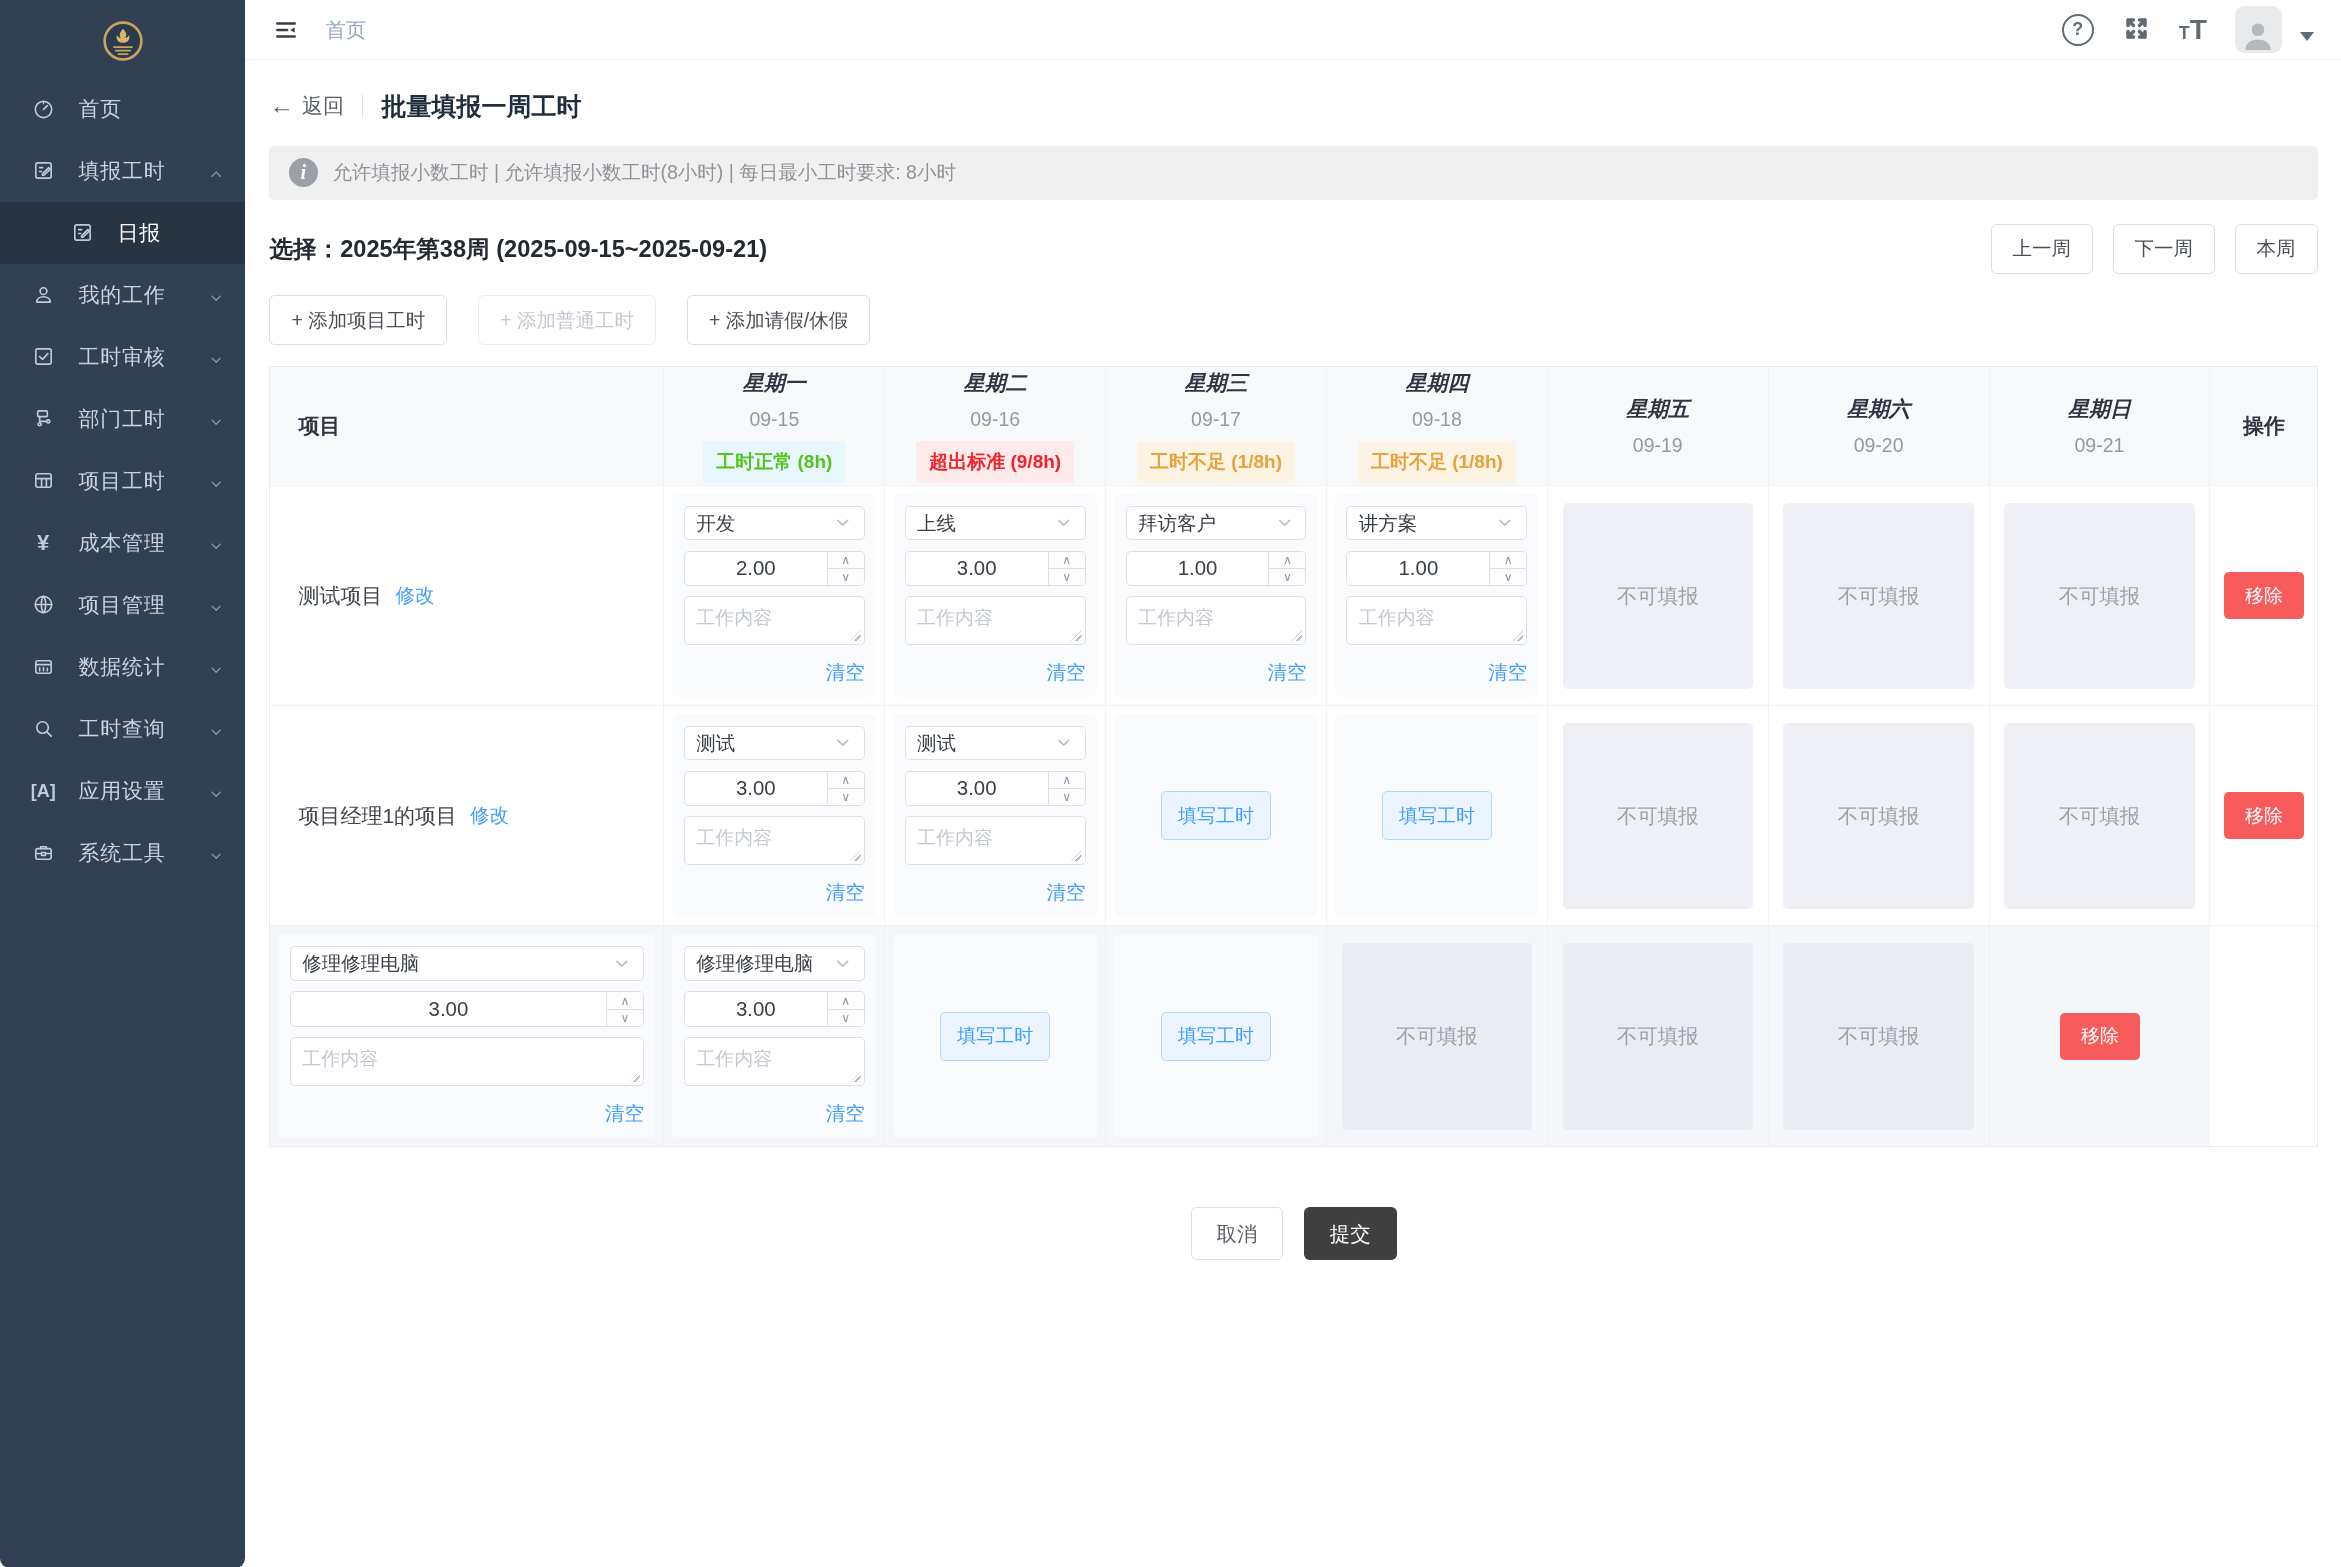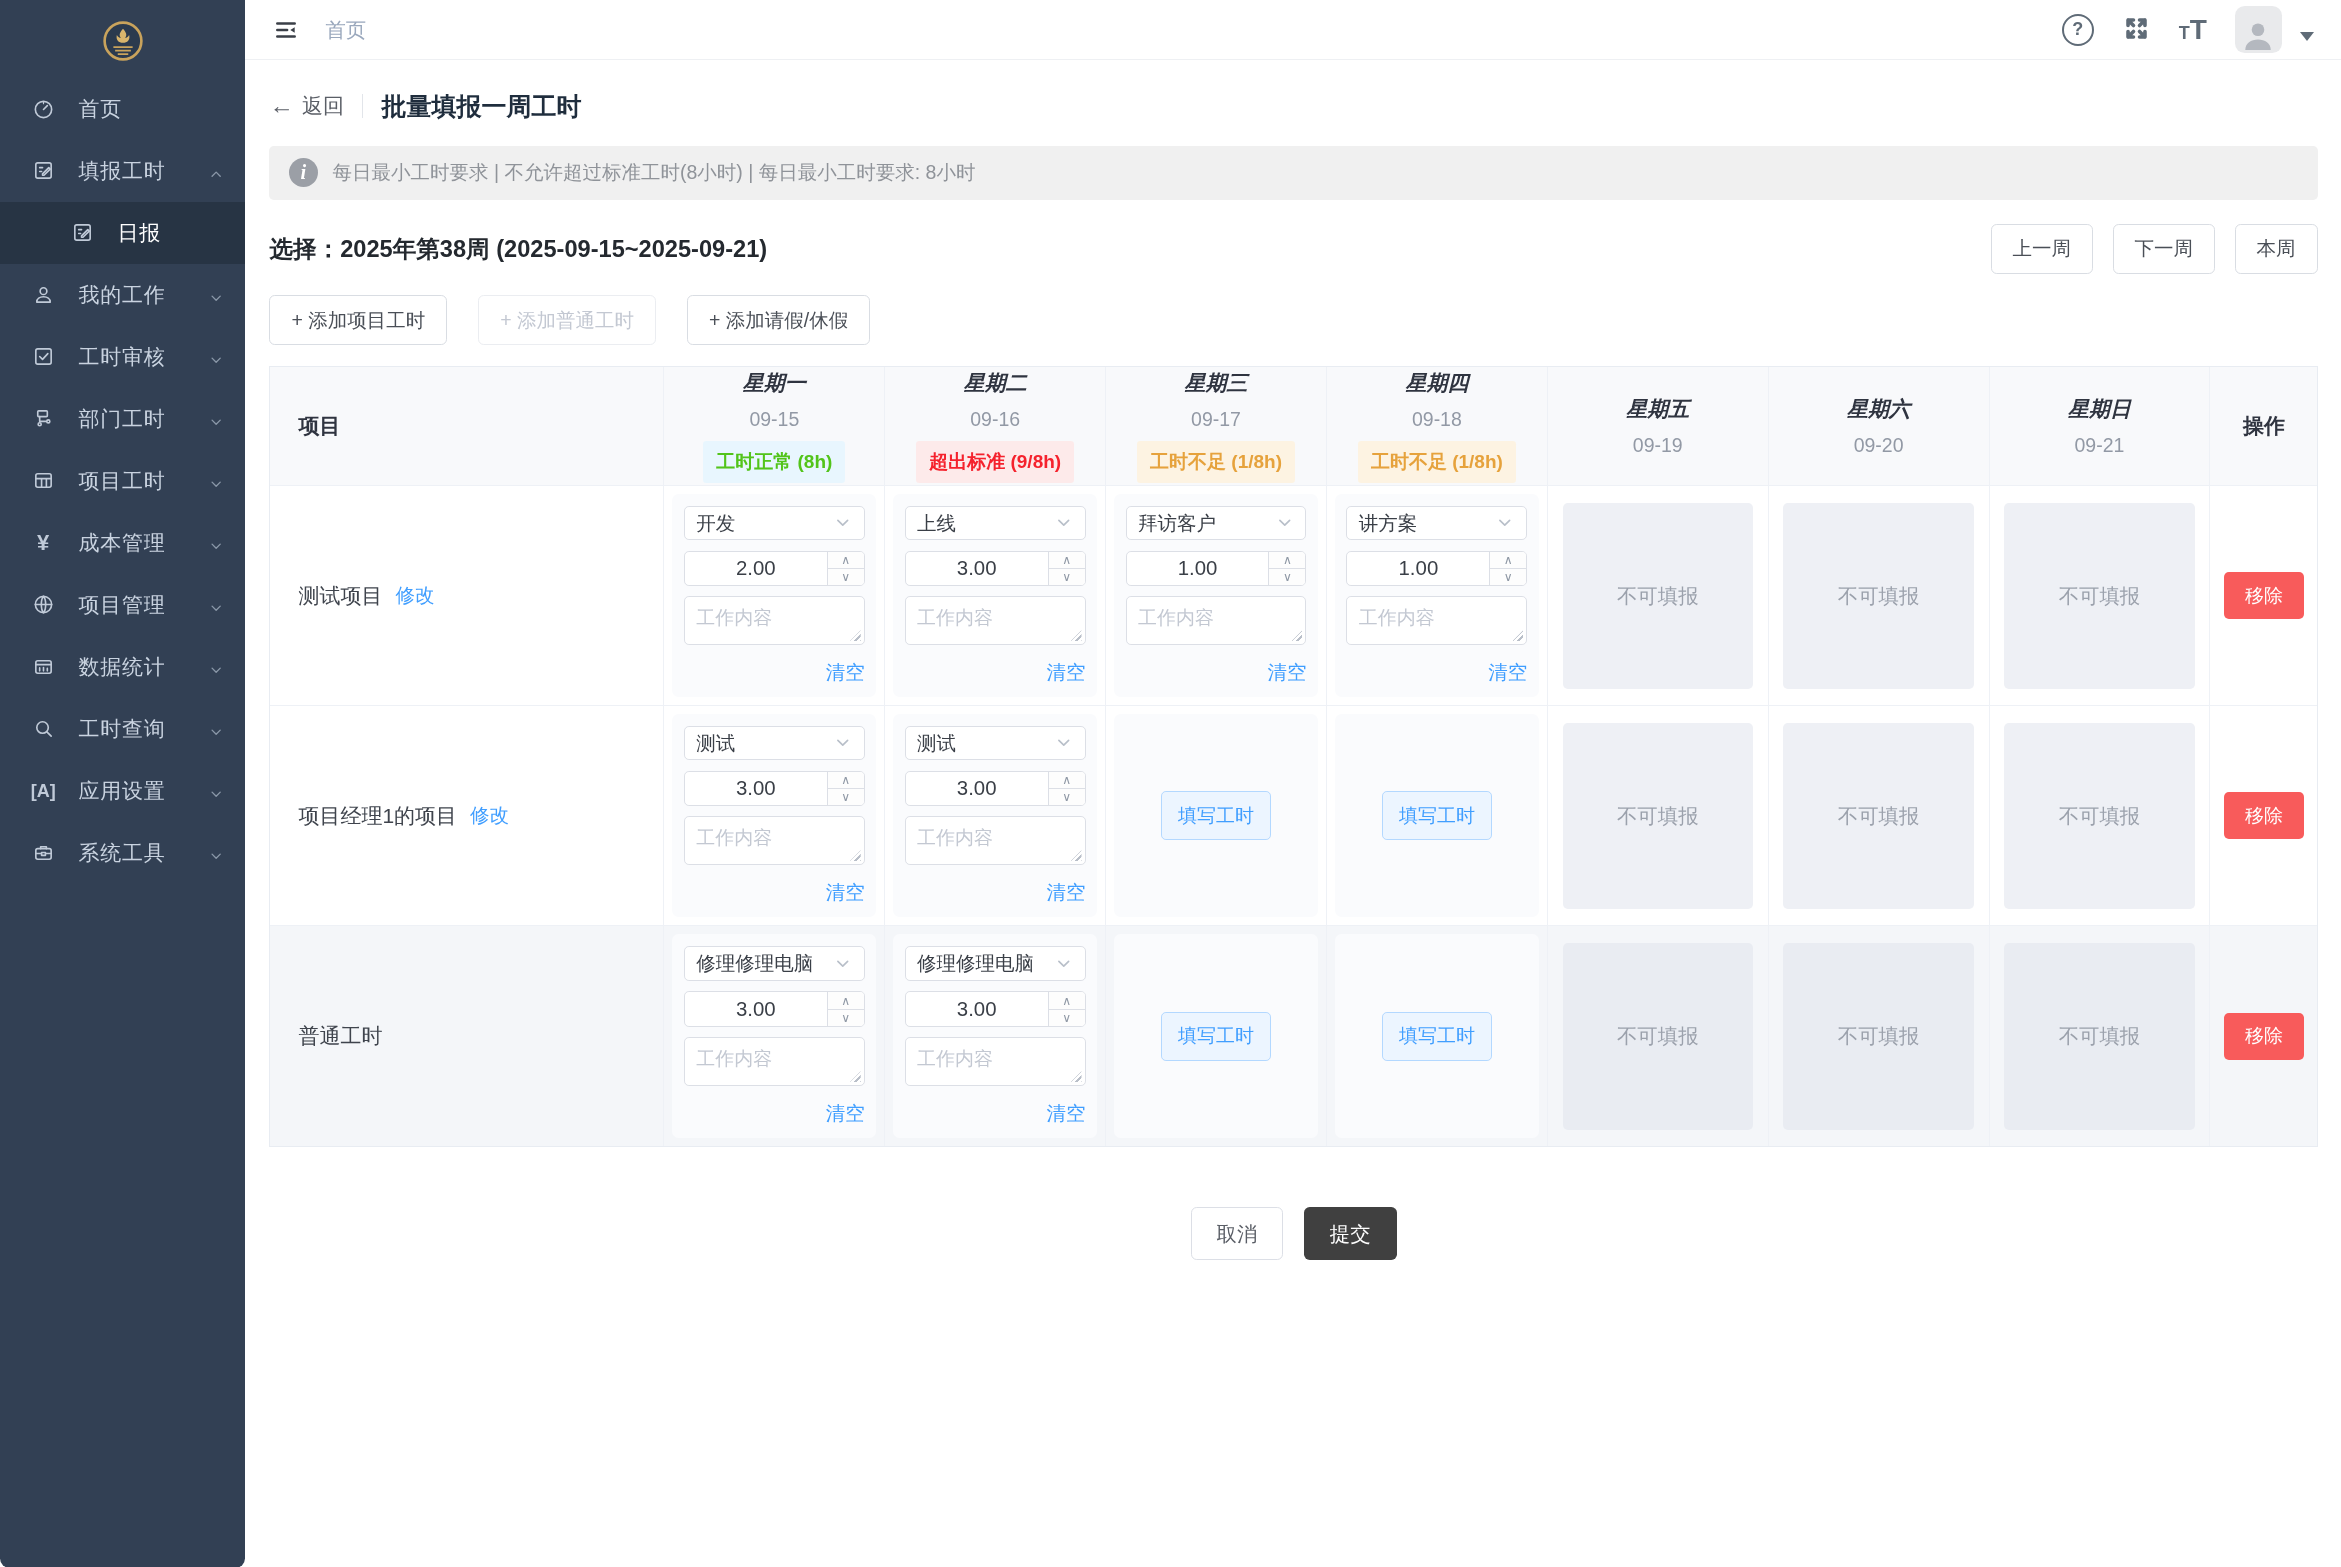--- a/index.html
+++ b/index.html
@@ -306,21 +306,21 @@
         <span class="back">
           <span class="arr">←</span>
           <span>返回</span>
         </span>
         <span class="vdiv"></span>
         <span class="ptitle">批量填报一周工时</span>
       </div>
 
       <div class="infobar">
         <span class="info-ic">i</span>
-        <span class="infotext">每日最小工时要求 | 不允许超过标准工时(8小时) | 每日最小工时要求: 8小时</span>
+        <span class="infotext">允许填报小数工时 | 允许填报小数工时(8小时) | 每日最小工时要求: 8小时</span>
       </div>
 
       <div class="weekrow">
         <span class="weeklabel">选择：2025年第38周 (2025-09-15~2025-09-21)</span>
         <span class="weekbtns">
           <button class="btn">上一周</button>
           <button class="btn">下一周</button>
           <button class="btn">本周</button>
         </span>
       </div>
@@ -544,23 +544,20 @@
             </div>
           <div class="cell">
               <div class="nofill">不可填报</div>
             </div>
           <div class="cell op-cell">
             <button class="delbtn">移除</button>
           </div>
         </div>
 
         <div class="trow brow striped">
-          <div class="cell proj-cell">
-            <span class="pname">普通工时</span>
-          </div>
           <div class="cell">
             <div class="daycard">
               <div class="sel">
                 <span>修理修理电脑</span>
                 <svg viewBox="0 0 24 24">
                     <path d="M6 9l6 6 6-6"></path>
                   </svg>
               </div>
               <div class="num">
                 <input value="3.00" style="">

